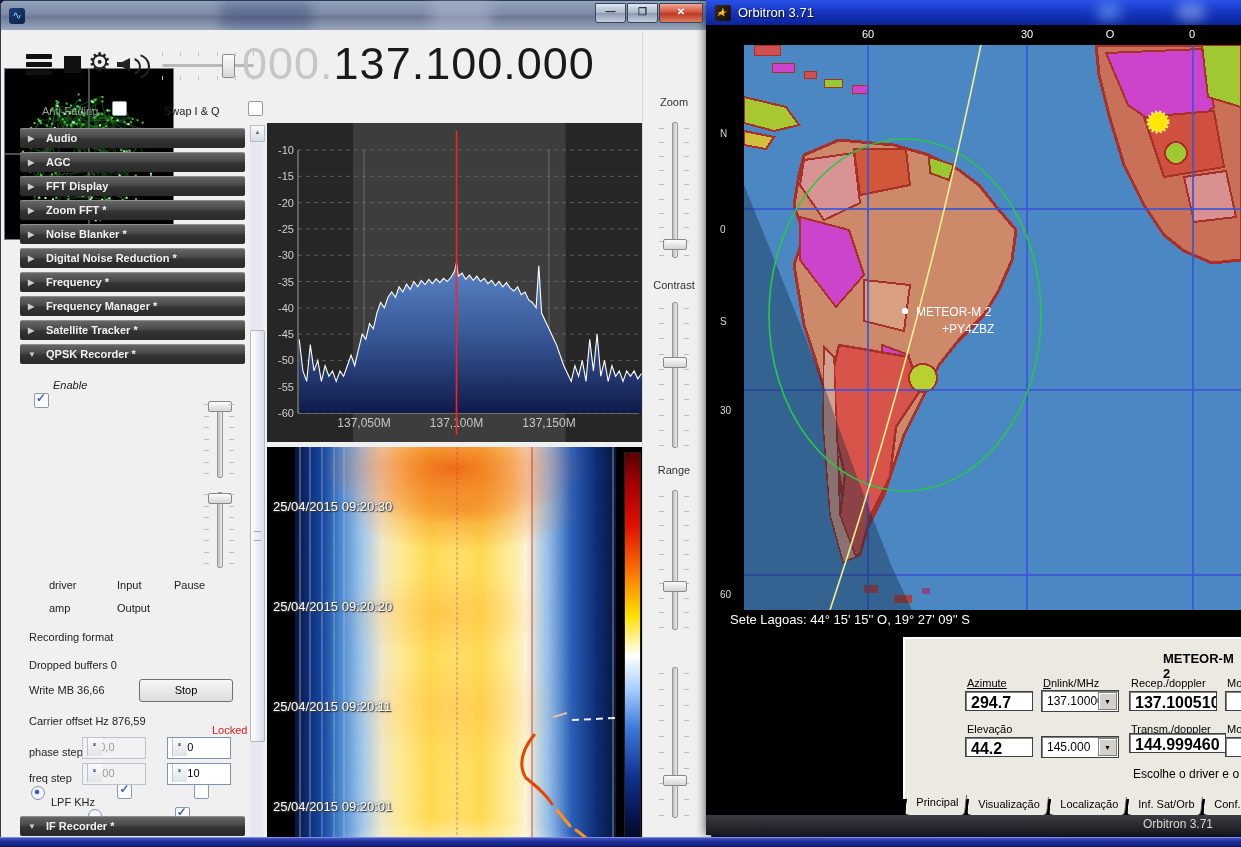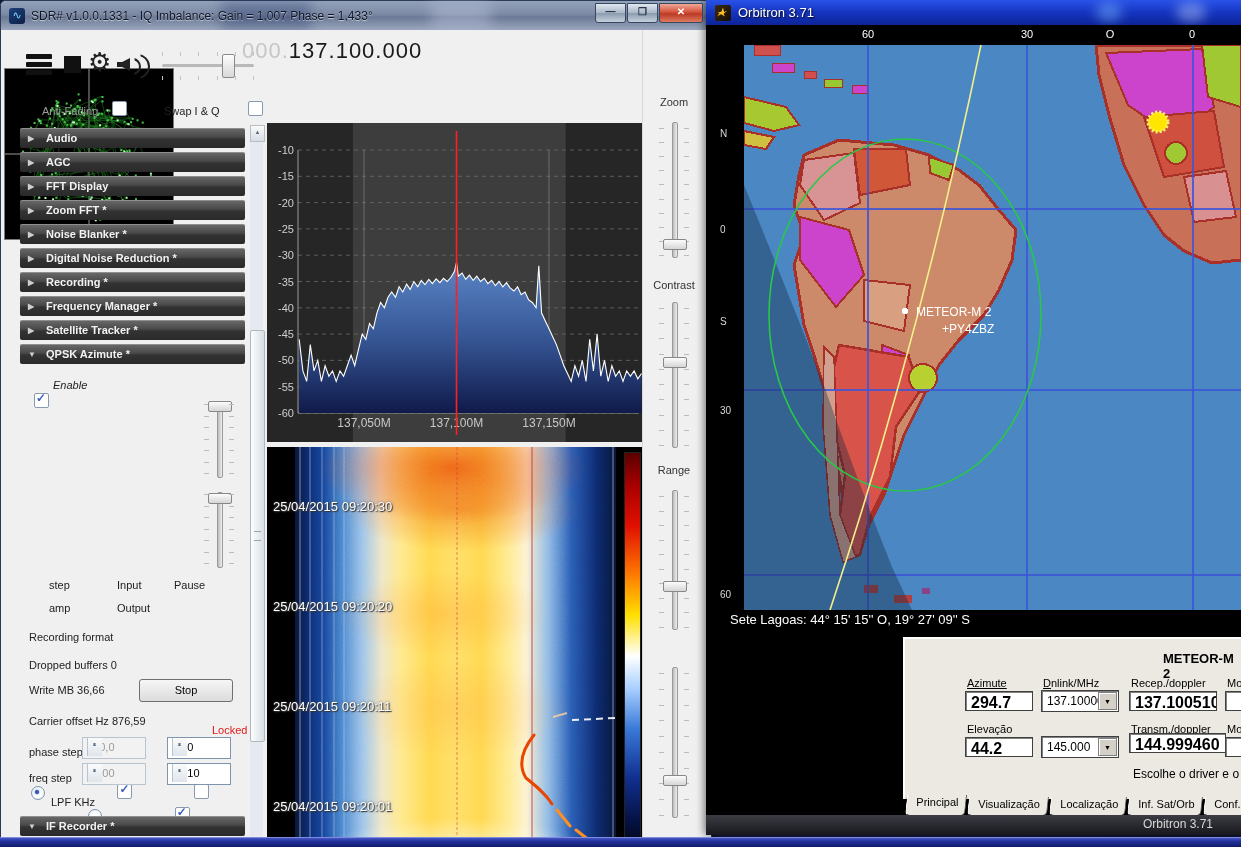--- a/index.html
+++ b/index.html
@@ -36,21 +36,21 @@
     clip-path:polygon(0 30%,40% 30%,100% 0,100% 100%,40% 70%,0 70%);}
   .spk-arc{position:absolute;border:2px solid #222;border-radius:50%;clip-path:inset(0 0 0 62%);}
   #spk-a1{left:7px;top:4px;width:13px;height:13px;}
   #spk-a2{left:8px;top:0px;width:21px;height:21px;}
   #vol-slider{left:158px;top:22px;width:92px;height:26px;}
   #vol-track{position:absolute;left:0;top:12px;width:92px;height:3px;background:#b9b9b9;border-radius:2px;}
   #vol-thumb{position:absolute;left:60px;top:2px;width:11px;height:22px;background:linear-gradient(180deg,#fdfdfd,#d8d8d8);
     border:1px solid #8a8a8a;border-radius:2px;}
   .hticks{position:absolute;width:92px;height:4px;display:flex;justify-content:space-between;}
   .hticks i{width:1px;height:4px;background:#c4c4c4;}
-  #freq-display{left:238px;top:8px;font-size:22px;letter-spacing:1px;color:#1a1a1a;white-space:nowrap;}
+  #freq-display{left:238px;top:8px;font-size:45px;letter-spacing:1px;color:#1a1a1a;white-space:nowrap;}
   #freq-display .dim{color:#c6c6c6;}
   
   .small-label{font-size:11px;color:#222;}
   .gray-label{color:#9a9a9a;}
   .cb{width:13px;height:13px;border:1px solid #8a9aae;background:#fff;display:inline-block;position:relative;border-radius:2px;}
   .cb.checked::after{content:"✓";position:absolute;left:1px;top:-3px;font-size:12px;font-weight:bold;color:#3b5fc0;}
   .radio{width:12px;height:12px;border:1px solid #7f94ad;border-radius:50%;background:radial-gradient(#fff 40%,#dfe8f2);display:inline-block;position:relative;}
   .radio.sel::after{content:"";position:absolute;left:3px;top:3px;width:4px;height:4px;border-radius:50%;background:#2c56b8;box-shadow:0 0 2px #2c56b8;}
   .menu-hdr{left:16px;width:225px;height:20px;border-radius:2px;cursor:pointer;
     background:linear-gradient(180deg,#6a6a6a 0%,#4a4a4a 45%,#333 55%,#2a2a2a 100%);
@@ -137,21 +137,20 @@
     background:linear-gradient(180deg,#4656c4 0%,#2333a0 30%,#0c1660 100%);border-top:1px solid #7d8ae0;}
 </style>
 </head>
 <body>
 
 <div id="sdr-window" class="abs">
   <div id="sdr-titlebar" class="abs">
     <div class="blur1"></div>
     <div class="blur2"></div>
     <div id="sdr-app-icon">∿</div>
-    <div id="sdr-title">SDR# v1.0.0.1331 - IQ Imbalance: Gain = 1,007 Phase = 1,433°</div>
     <div class="winbtns">
       <div class="wbtn">—</div>
       <div class="wbtn">❐</div>
       <div class="wbtn close">✕</div>
     </div>
   </div>
 
   <div id="sdr-client" class="abs">
     
     <div id="icon-menu" class="abs tb-icon">
@@ -214,33 +213,33 @@
         <div class="menu-hdr abs" style="top: 194px;">
           <span class="arr">▶</span>
           <span>Noise Blanker *</span>
         </div>
         <div class="menu-hdr abs" style="top: 218px;">
           <span class="arr">▶</span>
           <span>Digital Noise Reduction *</span>
         </div>
         <div class="menu-hdr abs" style="top: 242px;">
           <span class="arr">▶</span>
-          <span>Recording *</span>
+          <span>Frequency *</span>
         </div>
         <div class="menu-hdr abs" style="top: 266px;">
           <span class="arr">▶</span>
           <span>Frequency Manager *</span>
         </div>
         <div class="menu-hdr abs" style="top: 290px;">
           <span class="arr">▶</span>
           <span>Satellite Tracker *</span>
         </div>
         <div class="menu-hdr abs" style="top: 314px;">
           <span class="arr">▼</span>
-          <span>QPSK Azimute *</span>
+          <span>QPSK Recorder *</span>
         </div>
       </div>
 
     <div class="abs cb checked" style="left:30px;top:344px;"></div>
     <div class="abs" style="left:49px;top:345px;font-style:italic;"><span class="small-label">Enable</span></div>
 
     <div id="constellation">
       <svg id="const-svg" width="168" height="170">
           <line x1="84" y1="0" x2="84" y2="170" stroke="#9a9a9a" stroke-width="1"></line>
           <line x1="0" y1="85" x2="168" y2="85" stroke="#9a9a9a" stroke-width="1"></line>
@@ -546,21 +545,21 @@
           <i></i>
           <i></i>
           <i></i>
           <i></i>
           <i></i>
           <i></i>
         </div>
     </div>
 
     <div class="abs radio sel" style="left:27px;top:545px;"></div>
-    <div class="abs" style="left:45px;top:545px;"><span class="small-label">step</span></div>
+    <div class="abs" style="left:45px;top:545px;"><span class="small-label">driver</span></div>
     <div class="abs cb checked" style="left:95px;top:544px;"></div>
     <div class="abs" style="left:113px;top:545px;"><span class="small-label">Input</span></div>
     <div class="abs cb" style="left:152px;top:544px;"></div>
     <div class="abs" style="left:170px;top:545px;"><span class="small-label">Pause</span></div>
     <div class="abs radio" style="left:27px;top:568px;"></div>
     <div class="abs" style="left:45px;top:568px;"><span class="small-label">amp</span></div>
     <div class="abs cb checked" style="left:95px;top:567px;"></div>
     <div class="abs" style="left:113px;top:568px;"><span class="small-label">Output</span></div>
 
     <div class="abs" style="left:25px;top:597px;"><span class="small-label">Recording format</span></div>

